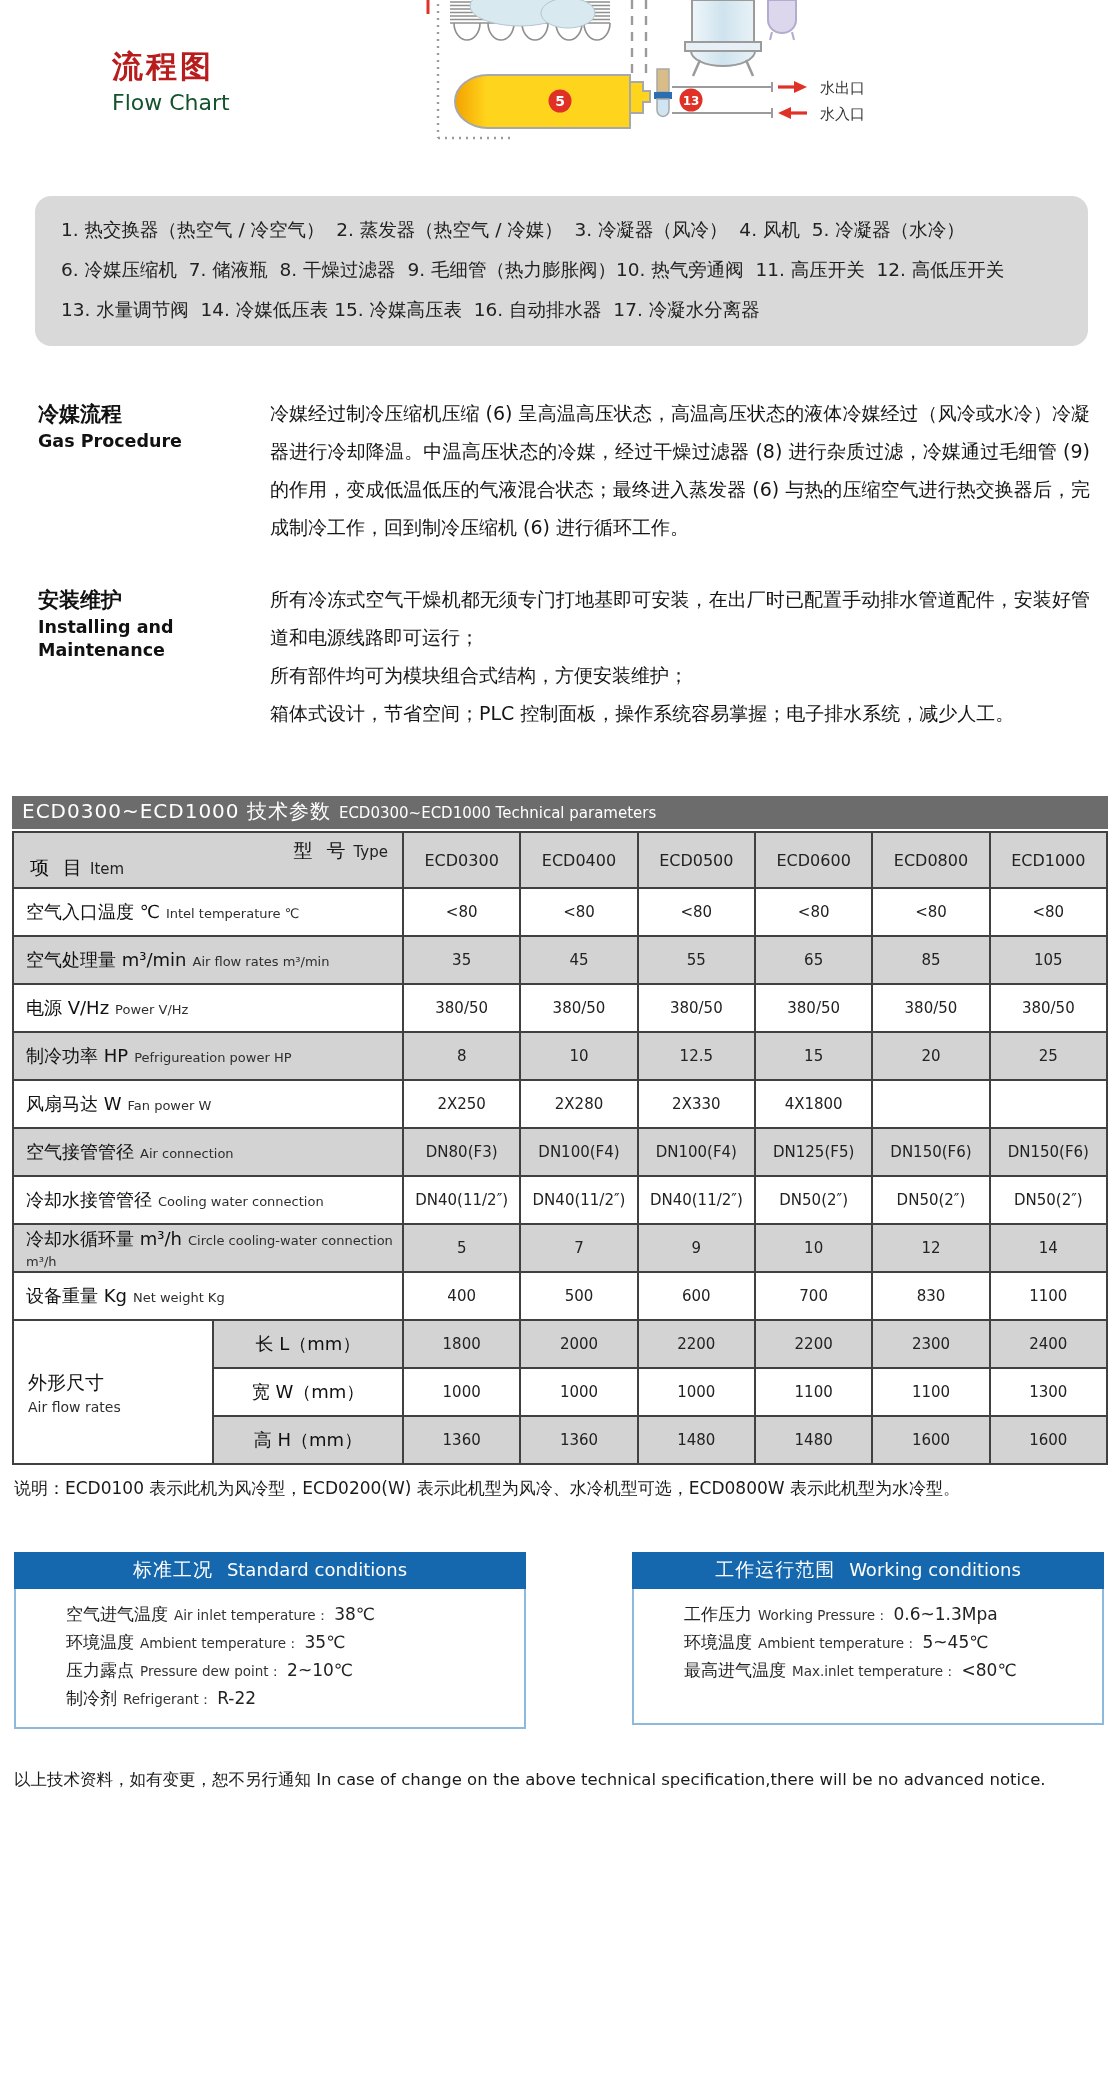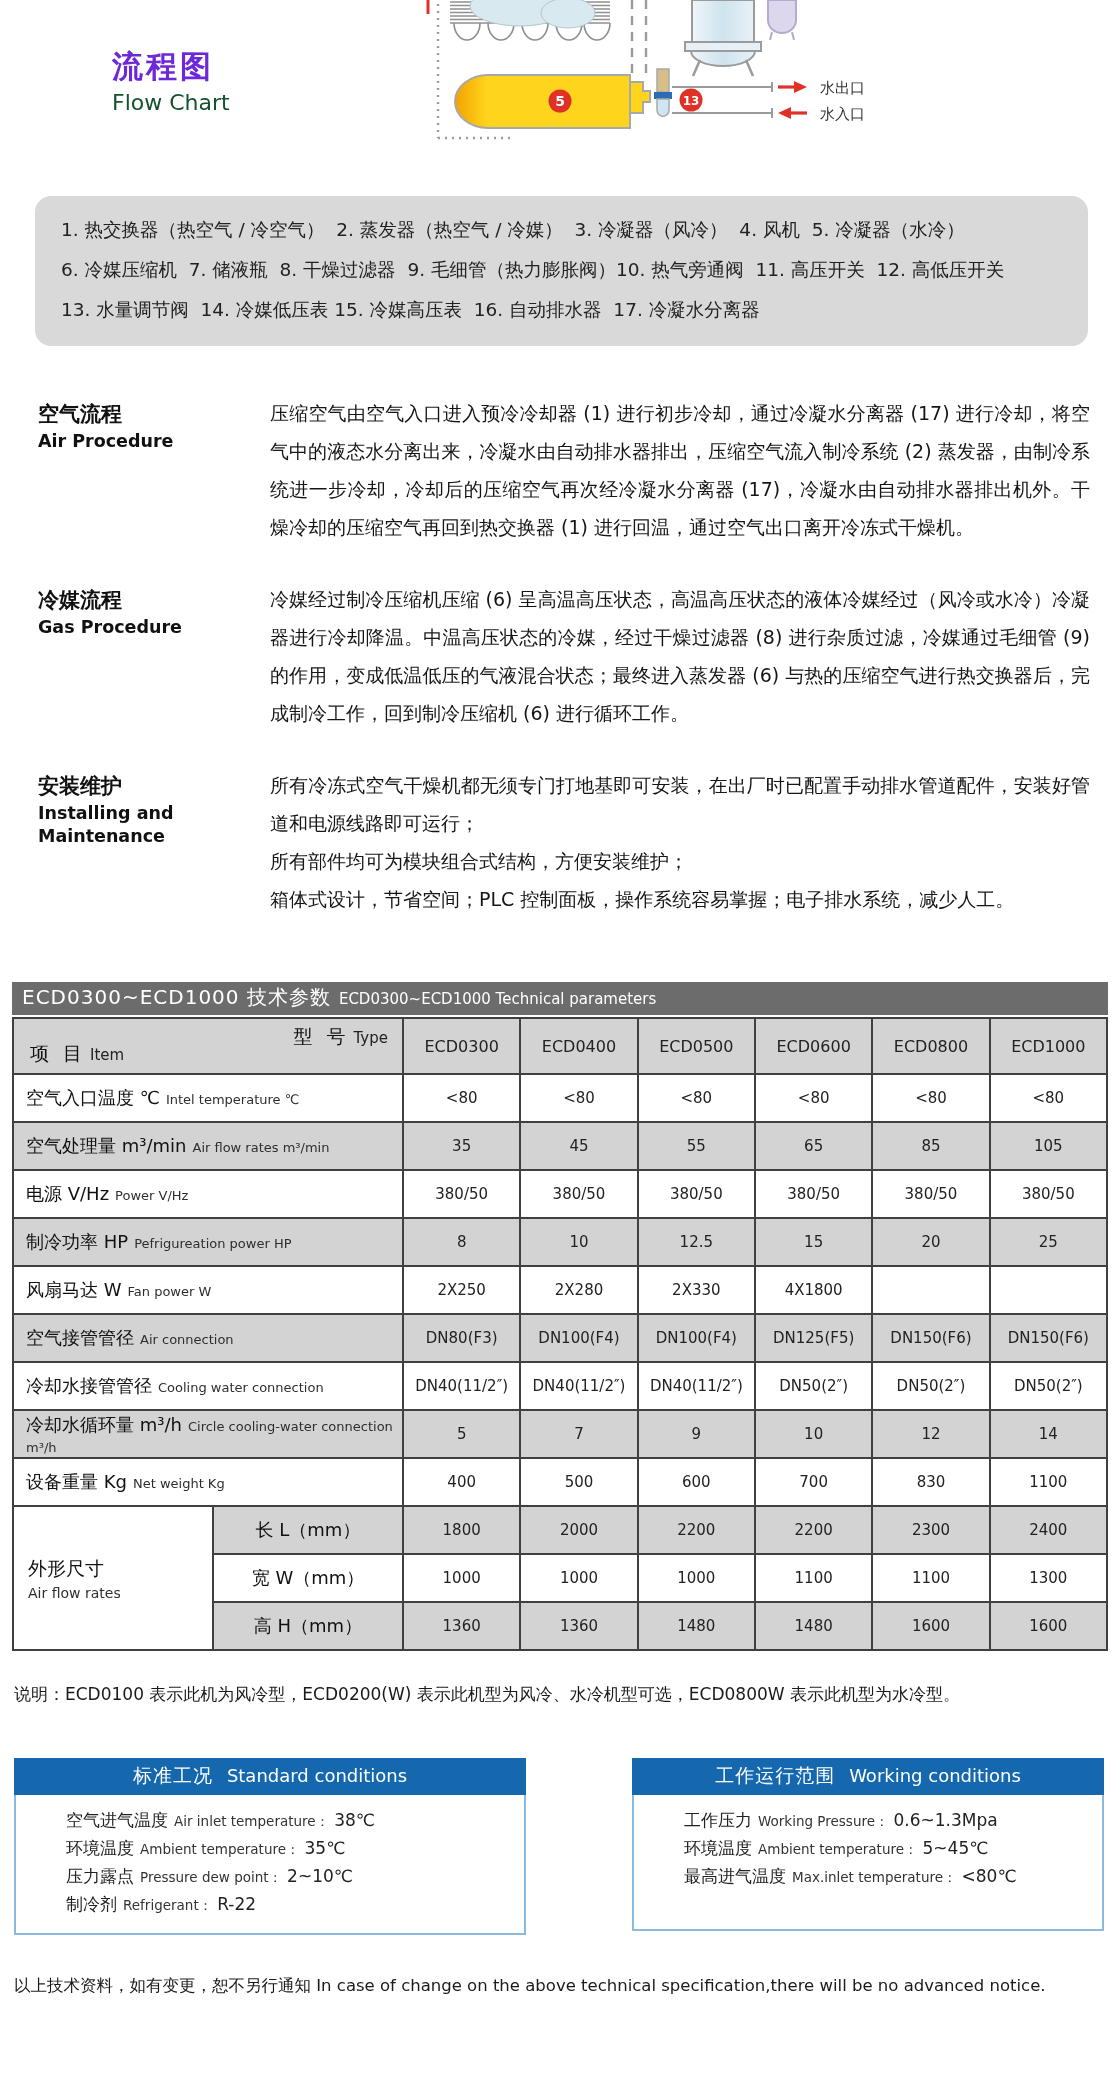--- a/index.html
+++ b/index.html
@@ -2,21 +2,21 @@
 <html><head>
 <meta charset="utf-8">
 <style>
   html,body{margin:0;padding:0;background:#fff;}
   .page{position:relative;width:1120px;min-height:2086px;background:#fff;
         font-family:"DejaVu Sans","Liberation Sans",sans-serif;color:#1a1a1a;overflow:hidden;}
 
   
   .flow-header{position:relative;height:152px;}
   .flow-title{position:absolute;left:112px;top:46px;}
-  .flow-title .cn{font-size:31px;font-weight:bold;letter-spacing:3px;color:#6d28d9;}
+  .flow-title .cn{font-size:31px;font-weight:bold;letter-spacing:3px;color:#b91c1c;}
   .flow-title .en{font-size:22px;color:#14532d;margin-top:2px;}
   .diagram{position:absolute;left:320px;top:0;}
   .dlabel{font-size:15px;fill:#333;}
   .badge-txt{fill:#fff;font-weight:bold;}
 
   
   .legend{margin:44px 32px 0 35px;background:#d9d9d9;border-radius:16px;
           padding:14px 26px 16px 26px;}
   .legend-line{font-size:18.5px;line-height:40px;color:#222;white-space:pre-wrap;}
 
@@ -47,21 +47,21 @@
   th.rowlabel{text-align:left;padding-left:12px;font-weight:normal;height:44px;}
   .rowlabel .cn{font-size:18px;color:#111;}
   .rowlabel .en{font-size:13px;color:#2e2e2e;margin-left:6px;}
   td.val{text-align:center;font-size:15px;color:#222;height:44px;}
   th.dimgroup{background:#fff;font-weight:normal;text-align:left;padding-left:14px;}
   th.dimgroup .cn{font-size:19px;color:#111;}
   th.dimgroup .en{font-size:14px;color:#2e2e2e;margin-top:3px;}
   th.dimlabel{font-weight:normal;font-size:18px;color:#111;text-align:center;height:44px;}
 
   
-  .note{margin:32px 14px 0 14px;font-size:17px;color:#1a1a1a;}
+  .note{margin:12px 14px 0 14px;font-size:17px;color:#1a1a1a;}
   .cond-row{margin:52px 16px 0 14px;display:flex;justify-content:space-between;}
   .cond-box{flex:none;}
   .cond-head{background:#1568ad;color:#fff;display:flex;justify-content:center;align-items:baseline;gap:14px;padding:5px 0 6px 0;}
   .cond-head .cn{font-size:19px;letter-spacing:1px;}
   .cond-head .en{font-size:18px;}
   .cond-body{border:2px solid #8db9dd;border-top:none;padding:12px 10px 14px 50px;min-height:108px;background:#fff;}
   .cond-line{line-height:27px;white-space:nowrap;}
   .cond-line .cn{font-size:17px;color:#222;}
   .cond-line .en{font-size:13.5px;color:#333;margin-left:6px;}
   .cond-line .valtx{font-size:17px;color:#222;margin-left:5px;}
@@ -162,27 +162,20 @@
 
   <div class="legend" id="legend-lines">
       <div class="legend-line">1. 热交换器（热空气 / 冷空气）  2. 蒸发器（热空气 / 冷媒）  3. 冷凝器（风冷）  4. 风机  5. 冷凝器（水冷）</div>
       <div class="legend-line">6. 冷媒压缩机  7. 储液瓶  8. 干燥过滤器  9. 毛细管（热力膨胀阀）10. 热气旁通阀  11. 高压开关  12. 高低压开关</div>
       <div class="legend-line">13. 水量调节阀  14. 冷媒低压表 15. 冷媒高压表  16. 自动排水器  17. 冷凝水分离器</div>
     </div>
 
   <div class="procs">
     <div class="proc">
       <div class="proc-label">
-        <div class="cn">空气流程</div>
-        <div class="en">Air Procedure</div>
-      </div>
-      <div class="proc-body">压缩空气由空气入口进入预冷冷却器 (1) 进行初步冷却，通过冷凝水分离器 (17) 进行冷却，将空气中的液态水分离出来，冷凝水由自动排水器排出，压缩空气流入制冷系统 (2) 蒸发器，由制冷系统进一步冷却，冷却后的压缩空气再次经冷凝水分离器 (17)，冷凝水由自动排水器排出机外。干燥冷却的压缩空气再回到热交换器 (1) 进行回温，通过空气出口离开冷冻式干燥机。</div>
-    </div>
-    <div class="proc">
-      <div class="proc-label">
         <div class="cn">冷媒流程</div>
         <div class="en">Gas Procedure</div>
       </div>
       <div class="proc-body">冷媒经过制冷压缩机压缩 (6) 呈高温高压状态，高温高压状态的液体冷媒经过（风冷或水冷）冷凝器进行冷却降温。中温高压状态的冷媒，经过干燥过滤器 (8) 进行杂质过滤，冷媒通过毛细管 (9) 的作用，变成低温低压的气液混合状态；最终进入蒸发器 (6) 与热的压缩空气进行热交换器后，完成制冷工作，回到制冷压缩机 (6) 进行循环工作。</div>
     </div>
     <div class="proc">
       <div class="proc-label">
         <div class="cn">安装维护</div>
         <div class="en">Installing and Maintenance</div>
       </div>

